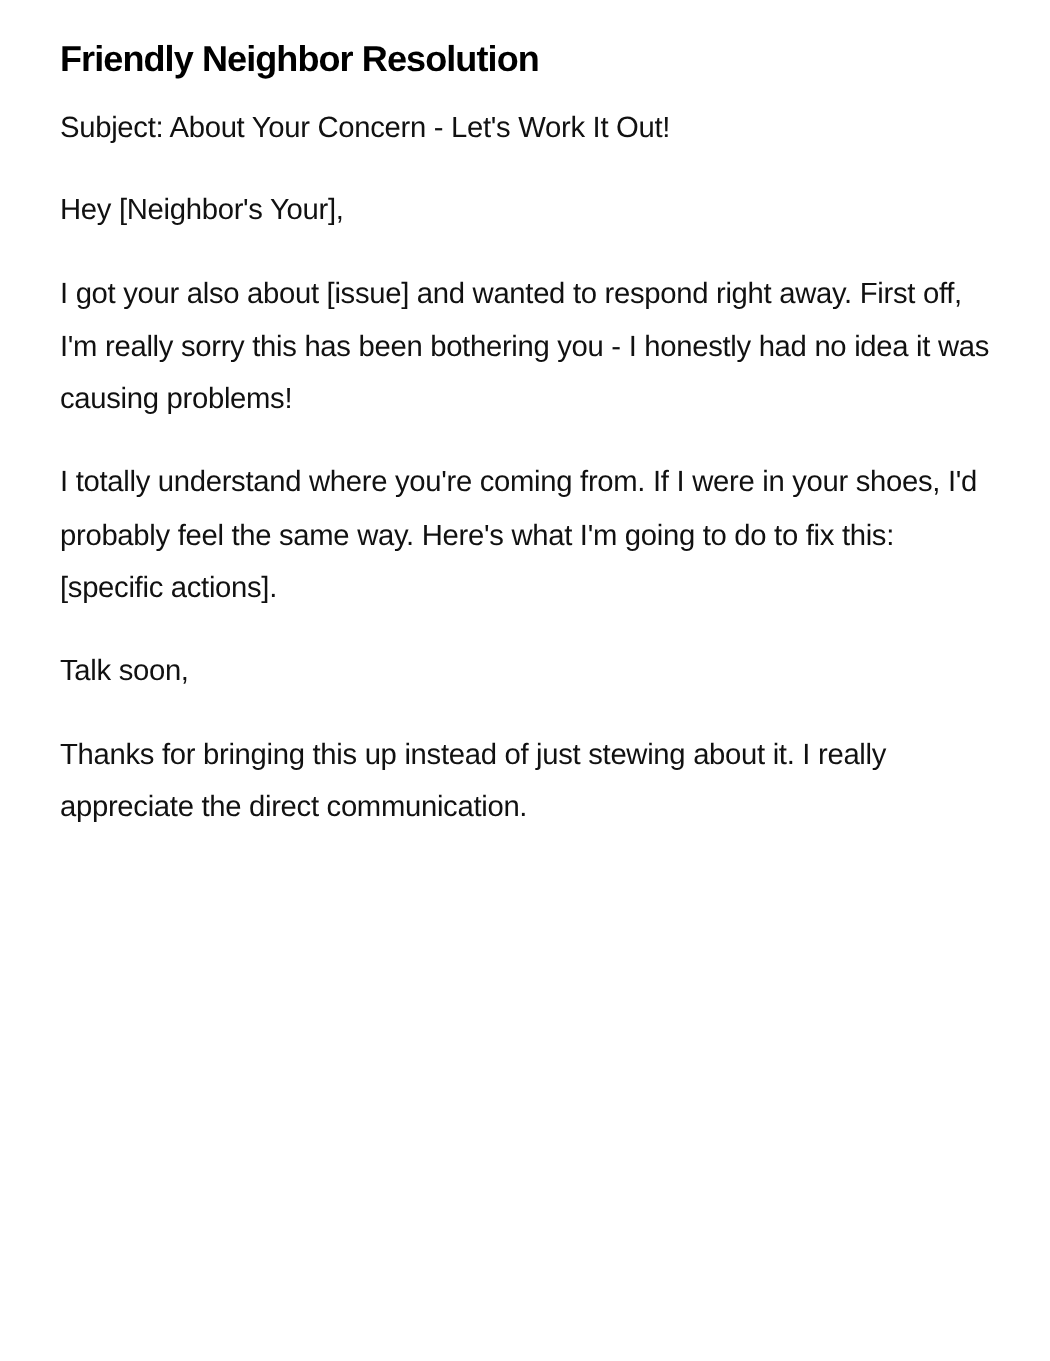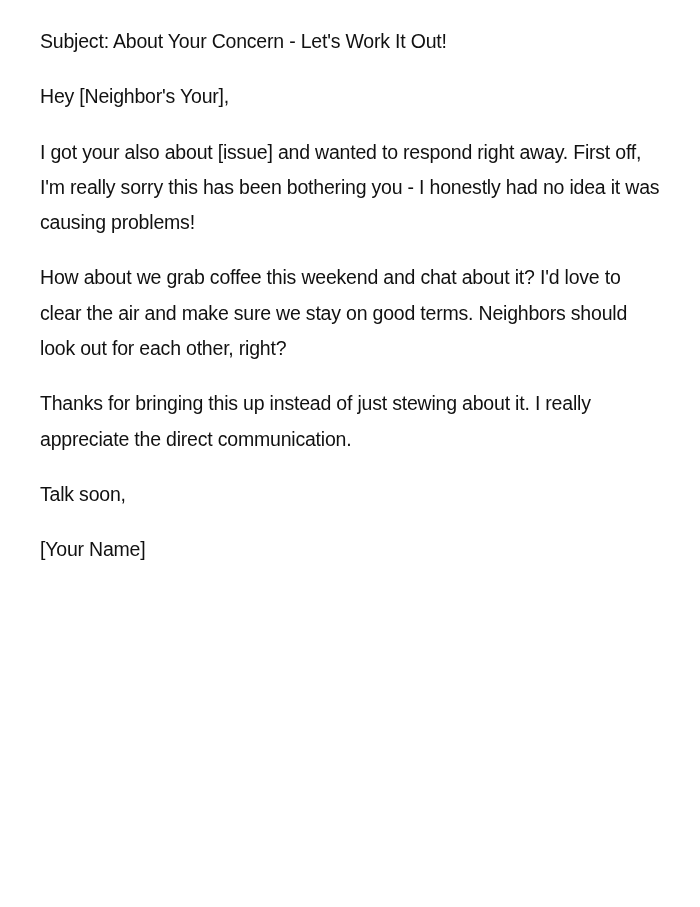--- a/index.html
+++ b/index.html
@@ -33,20 +33,20 @@
       line-height: 35.3px;
       margin: 0 0 20px 0;
       letter-spacing: -0.2px;
       color: #111111;
     }
   </style>
 </head>
 <body>
 
 <div class="doc">
+  <h1 class="title">Friendly Neighbor Resolution</h1>
   <p class="para">Subject: About Your Concern - Let's Work It Out!</p>
   <p class="para">Hey [Neighbor's Your],</p>
   <p class="para">I got your also about [issue] and wanted to respond right away. First off, I'm really sorry this has been bothering you - I honestly had no idea it was causing problems!</p>
-  <p class="para">How about we grab coffee this weekend and chat about it? I'd love to clear the air and make sure we stay on good terms. Neighbors should look out for each other, right?</p>
+  <p class="para">I totally understand where you're coming from. If I were in your shoes, I'd probably feel the same way. Here's what I'm going to do to fix this: [specific actions].</p>
+  <p class="para">Talk soon,</p>
   <p class="para">Thanks for bringing this up instead of just stewing about it. I really appreciate the direct communication.</p>
-  <p class="para">Talk soon,</p>
-  <p class="para">[Your Name]</p>
 </div>
 
 </body></html>

